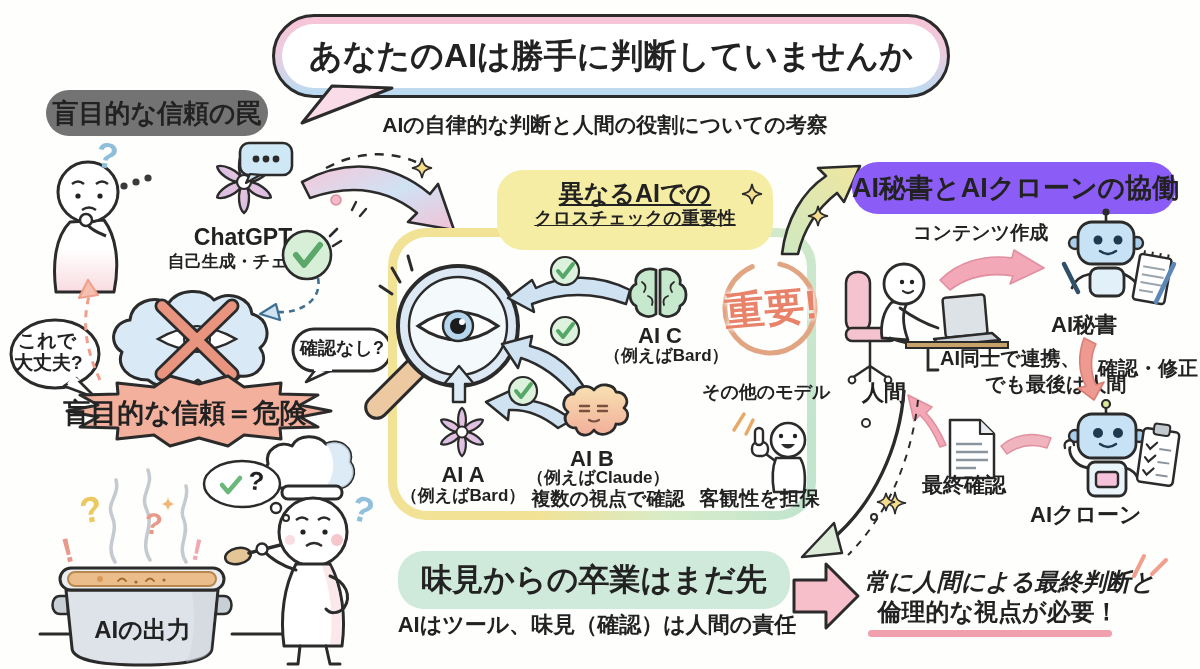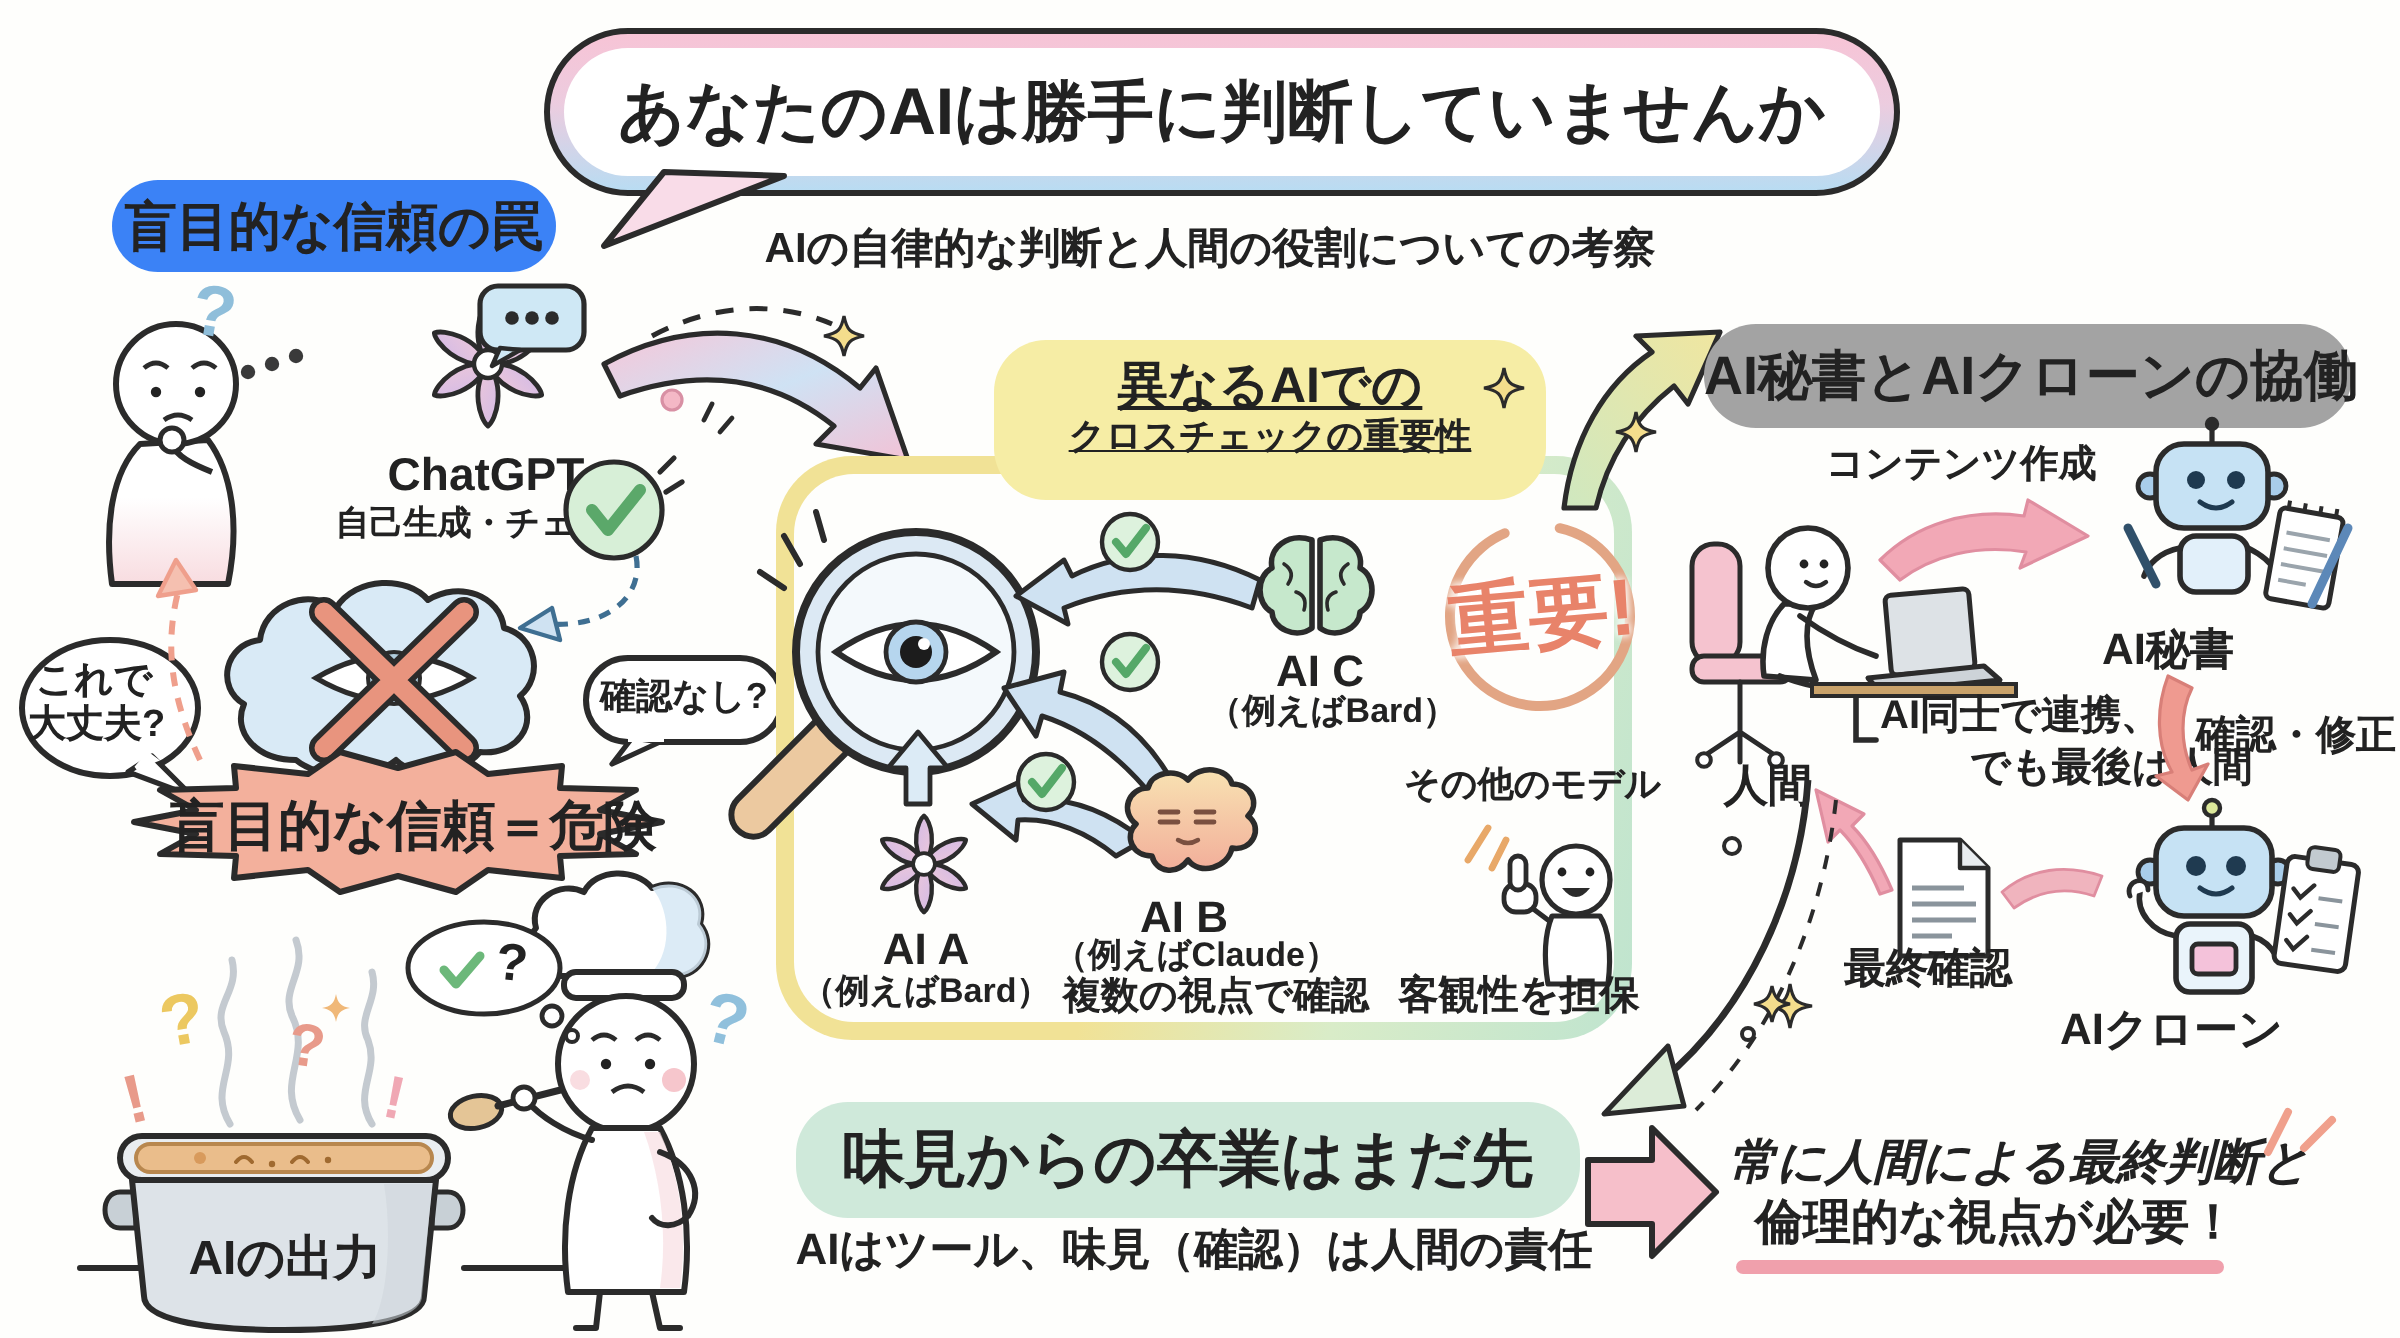--- a/index.html
+++ b/index.html
@@ -33,21 +33,21 @@
   <div class="abs bubbleOuter" style="left:272px;top:14px;width:672px;height:78px;">
     <div class="bubbleInner">
         <span class="t" style="font-size:33px;">あなたのAIは勝手に判断していませんか</span>
       </div>
   </div>
   <svg class="abs" style="left:296px;top:86px;" width="100" height="40">
     <path d="M36,0 L96,2 L6,37 Z" fill="#f9dce8" stroke="#2b2b2b" stroke-width="3" stroke-linejoin="round"></path>
   </svg>
   <div class="abs t" style="left:340px;top:112px;width:530px;font-size:21px;">AIの自律的な判断と人間の役割についての考察</div>
 
-  <div class="abs t pill" style="left:46px;top:90px;width:222px;height:46px;line-height:46px;font-size:26px;background:#3b82f6;margin-left:10px;">盲目的な信頼の罠</div>
+  <div class="abs t pill" style="left:46px;top:90px;width:222px;height:46px;line-height:46px;font-size:26px;background:#737373;">盲目的な信頼の罠</div>
 
   <svg class="abs" style="left:30px;top:140px;" width="130" height="185">
     <defs>
         <linearGradient id="pgrad" x1="0" y1="0" x2="0" y2="1">
           <stop offset="0.4" stop-color="#ffffff"></stop>
           <stop offset="1" stop-color="#f8dce0"></stop>
         </linearGradient>
       </defs>
     <path d="M40,82 C26,96 22,122 26,152 L84,152 C90,122 86,96 74,80 Z" fill="url(#pgrad)" stroke="#2b2b2b" stroke-width="3" stroke-linejoin="round"></path>
     <circle cx="58" cy="52" r="30" fill="#fff" stroke="#2b2b2b" stroke-width="3"></circle>
@@ -126,21 +126,21 @@
   <svg class="abs" style="left:290px;top:326px;" width="104" height="58">
     <rect x="3" y="3" width="98" height="42" rx="21" fill="#fff" stroke="#2b2b2b" stroke-width="3"></rect>
     <path d="M26,43 L16,56 L40,45 Z" fill="#fff" stroke="#2b2b2b" stroke-width="2.6" stroke-linejoin="round"></path>
     <rect x="24" y="40" width="18" height="5" fill="#fff"></rect>
   </svg>
   <div class="abs t" style="left:296px;top:338px;width:92px;font-size:18px;">確認なし?</div>
 
   <svg class="abs" style="left:58px;top:370px;" width="282" height="82">
     <polygon points="272,40 241,46 259,56 221,57 222,68 185,64 169,75 140,67 111,75 95,64 58,68 59,57 21,56 39,46 8,40 39,34 21,24 59,23 58,12 95,16 111,5 140,13 169,5 185,16 222,12 221,23 259,24 241,34" transform="translate(1,1)" fill="#f3b09c" stroke="#2b2b2b" stroke-width="3" stroke-linejoin="round"></polygon>
   </svg>
-  <div class="abs t" style="left:78px;top:397px;width:258px;font-size:27px;">盲目的な信頼＝危険</div>
+  <div class="abs t" style="left:56px;top:397px;width:258px;font-size:27px;">盲目的な信頼＝危険</div>
 
   <svg class="abs" style="left:58px;top:278px;" width="60" height="105">
     <path d="M42,102 C28,72 24,46 31,18" fill="none" stroke="#ef9f8c" stroke-width="3" stroke-dasharray="7,6"></path>
     <path d="M30,2 L21,20 L40,17 Z" fill="#f5c0b0" stroke="#ef9f8c" stroke-width="2.2" stroke-linejoin="round"></path>
   </svg>
 
   <svg class="abs" style="left:296px;top:146px;" width="170" height="100">
     <defs>
         <linearGradient id="gpb" x1="0" y1="0" x2="1" y2="1">
       <stop offset="0" stop-color="#f6c6d8"></stop>
@@ -271,21 +271,21 @@
           <stop offset="0" stop-color="#cfe8c0"></stop>
           <stop offset="1" stop-color="#f0e6a0"></stop>
         </linearGradient>
       </defs>
     <path d="M14,96 C18,62 34,34 58,18 L50,10 L92,8 L76,44 L69,35 C50,50 36,70 30,96 Z" fill="url(#grn)" stroke="#2b2b2b" stroke-width="2.6" stroke-linejoin="round"></path>
   </svg>
   <svg class="abs" style="left:806px;top:204px;" width="24" height="24">
     <path d="M12,2 C13.2,9 15,10.8 22,12 C15,13.2 13.2,15 12,22 C10.8,15 9,13.2 2,12 C9,10.8 10.8,9 12,2 Z" fill="#f4dd8c" stroke="#2b2b2b" stroke-width="1.6"></path>
   </svg>
 
-  <div class="abs t pill" style="left:852px;top:162px;width:324px;height:52px;line-height:52px;font-size:27px;background:#a3a3a3;">AI秘書とAIクローンの協働</div>
+  <div class="abs t pill" style="left:852px;top:162px;width:324px;height:52px;line-height:52px;font-size:27px;background:#8b5cf6;">AI秘書とAIクローンの協働</div>
 
   <svg class="abs" style="left:840px;top:246px;" width="175" height="148">
     <rect x="6" y="26" width="24" height="60" rx="11" fill="#f5c3cf" stroke="#2b2b2b" stroke-width="2.5"></rect>
     <rect x="6" y="82" width="50" height="13" rx="6" fill="#f5c3cf" stroke="#2b2b2b" stroke-width="2.5"></rect>
     <path d="M30,95 L30,120 M30,120 L12,132 M30,120 L48,132 M30,120 L30,135" stroke="#2b2b2b" stroke-width="2.5" stroke-linecap="round"></path>
     <circle cx="12" cy="134" r="3.4" fill="#fff" stroke="#2b2b2b" stroke-width="2"></circle>
     <circle cx="48" cy="134" r="3.4" fill="#fff" stroke="#2b2b2b" stroke-width="2"></circle>
     <path d="M52,56 C44,64 40,78 42,92 L68,94 C62,78 62,64 68,56 Z" fill="#fff" stroke="#2b2b2b" stroke-width="2.8" stroke-linejoin="round"></path>
     <path d="M50,92 C62,97 76,99 88,100 L88,124 L98,124" fill="none" stroke="#2b2b2b" stroke-width="2.8" stroke-linecap="round"></path>
     <circle cx="64" cy="38" r="20" fill="#fff" stroke="#2b2b2b" stroke-width="2.8"></circle>

